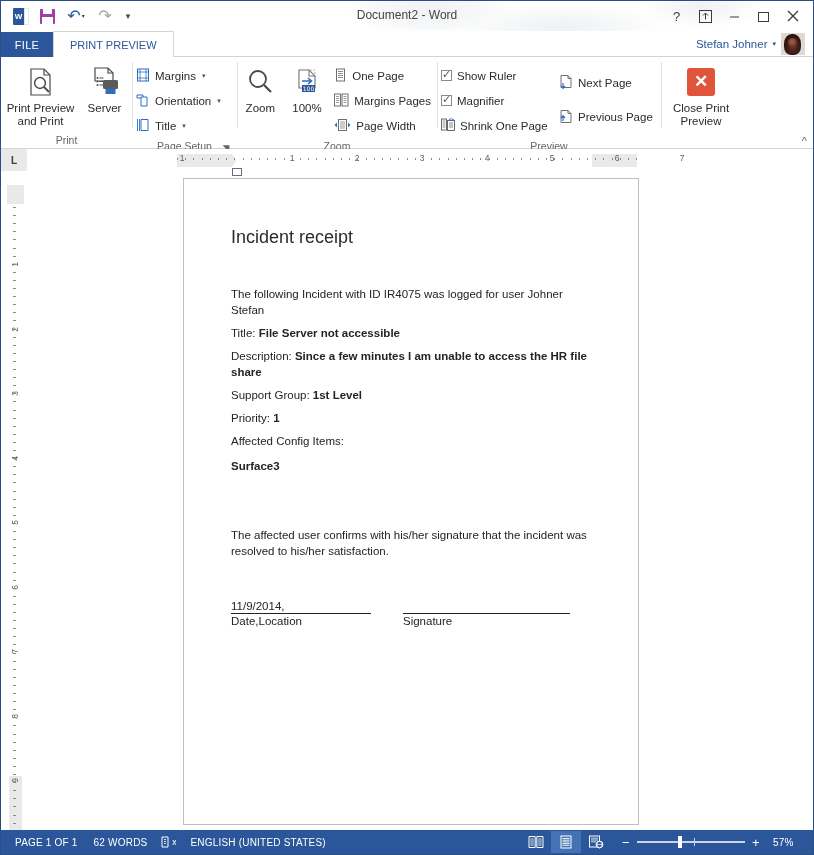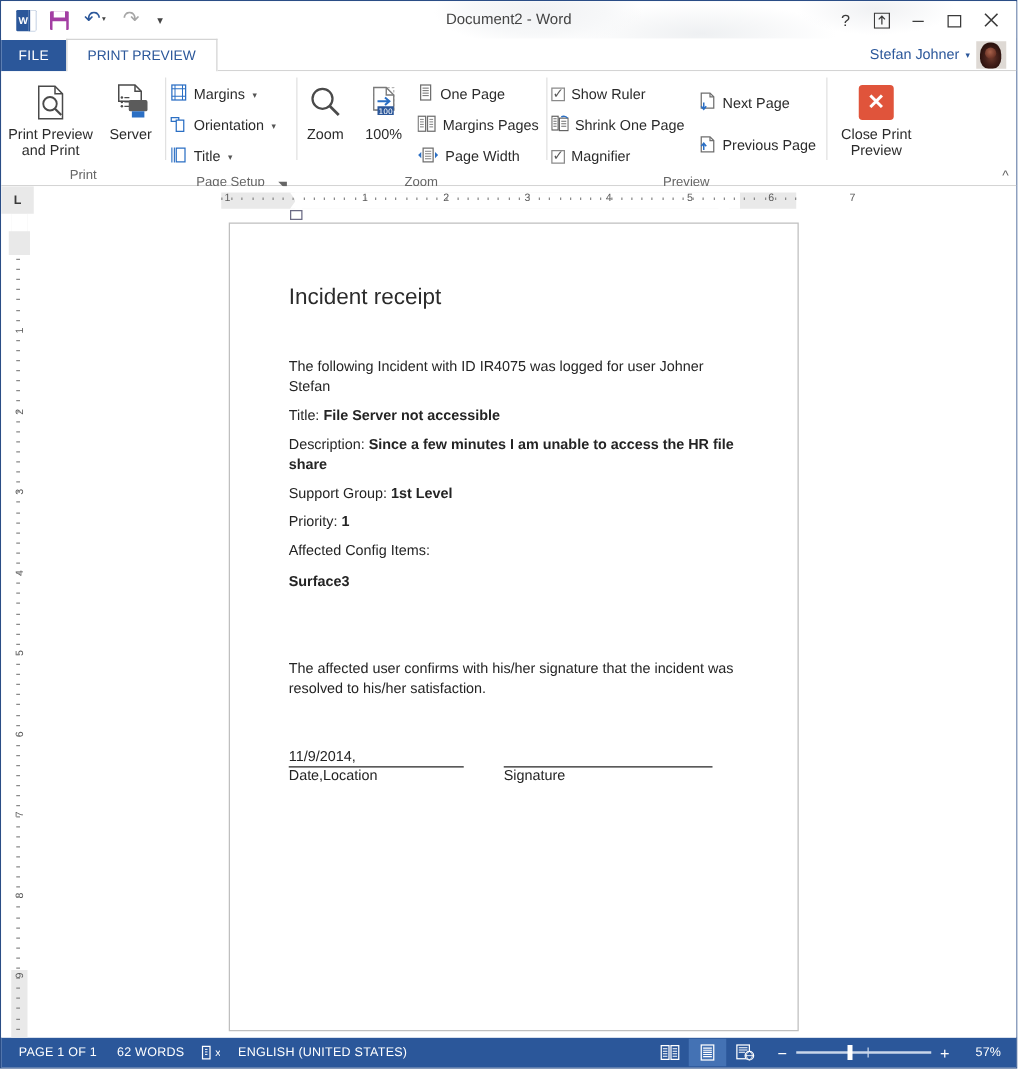--- a/index.html
+++ b/index.html
@@ -283,21 +283,21 @@
   .viewbtn {
     width: 30px; height: 22px; display: flex; align-items: center; justify-content: center;
   }
   .viewbtn.active { background: #4472b4; }
   .zoomctl { display: flex; align-items: center; gap: 6px; padding: 0 6px 0 10px; }
   .zminus, .zplus { font-size: 13px; width: 10px; text-align: center; }
   .slider { width: 108px; height: 14px; position: relative; }
   .slider .bar { position: absolute; left: 0; right: 0; top: 6px; height: 2px; background: #c9d6ea; }
   .slider .mid { position: absolute; left: 53%; top: 3px; width: 1px; height: 8px; background: #c9d6ea; }
   .slider .knob { position: absolute; left: 38%; top: 1px; width: 4px; height: 12px; background: #fff; }
-  .zpct { font-size: 10px; padding-left: 6px; width: 34px; text-align: right; }
+  .zpct { font-size: 10px; padding-left: 6px; width: 34px; }
 </style>
 </head>
 <body>
 
 <div class="app">
 
   <div class="titlebar">
     <div class="titlebar-bg"></div>
 
     <div class="qat">
@@ -502,34 +502,34 @@
     </div>
 
     <div class="rgroup" style="width:224px;">
       <div class="rgroup-body">
         <div class="smallcol" style="width:118px;">
           <div class="smallrow">
             <span class="chk on"></span>
             <span>Show Ruler</span>
           </div>
           <div class="smallrow">
+            <span class="chk on"></span>
+            <span>Magnifier</span>
+          </div>
+          <div class="smallrow">
             <span>
               <svg width="14" height="14" viewBox="0 0 14 14">
                 <rect x="0.5" y="1" width="5" height="11" fill="#fff" stroke="#5a5a5a" stroke-width="0.9"></rect>
                 <path d="M1.7 3 h2.6 M1.7 5 h2.6 M1.7 7 h2.6 M1.7 9 h2.6" stroke="#5a5a5a" stroke-width="0.7"></path>
                 <rect x="6.5" y="2.5" width="7" height="10" fill="#fff" stroke="#5a5a5a" stroke-width="0.9"></rect>
                 <path d="M8 5 h4 M8 7 h4 M8 9 h4" stroke="#5a5a5a" stroke-width="0.7"></path>
                 <path d="M8 1.5 a3.5 3 0 0 1 5 1" fill="none" stroke="#2b6fc4" stroke-width="1.1"></path>
               </svg>
             </span>
             <span>Shrink One Page</span>
-          </div>
-          <div class="smallrow">
-            <span class="chk on"></span>
-            <span>Magnifier</span>
           </div>
         </div>
         <div class="smallcol" style="padding-top:9px;">
           <div class="smallrow">
             <span>
               <svg width="14" height="16" viewBox="0 0 14 16">
                 <path d="M2 1.5 h7 l3 3 v9 h-10 z" fill="#fff" stroke="#6f6f6f" stroke-width="1"></path>
                 <path d="M9 1.5 v3 h3" fill="none" stroke="#6f6f6f" stroke-width="1"></path>
                 <path d="M4 9 v5 M2 12 l2 2.4 2 -2.4" fill="none" stroke="#2b6fc4" stroke-width="1.2"></path>
               </svg>

